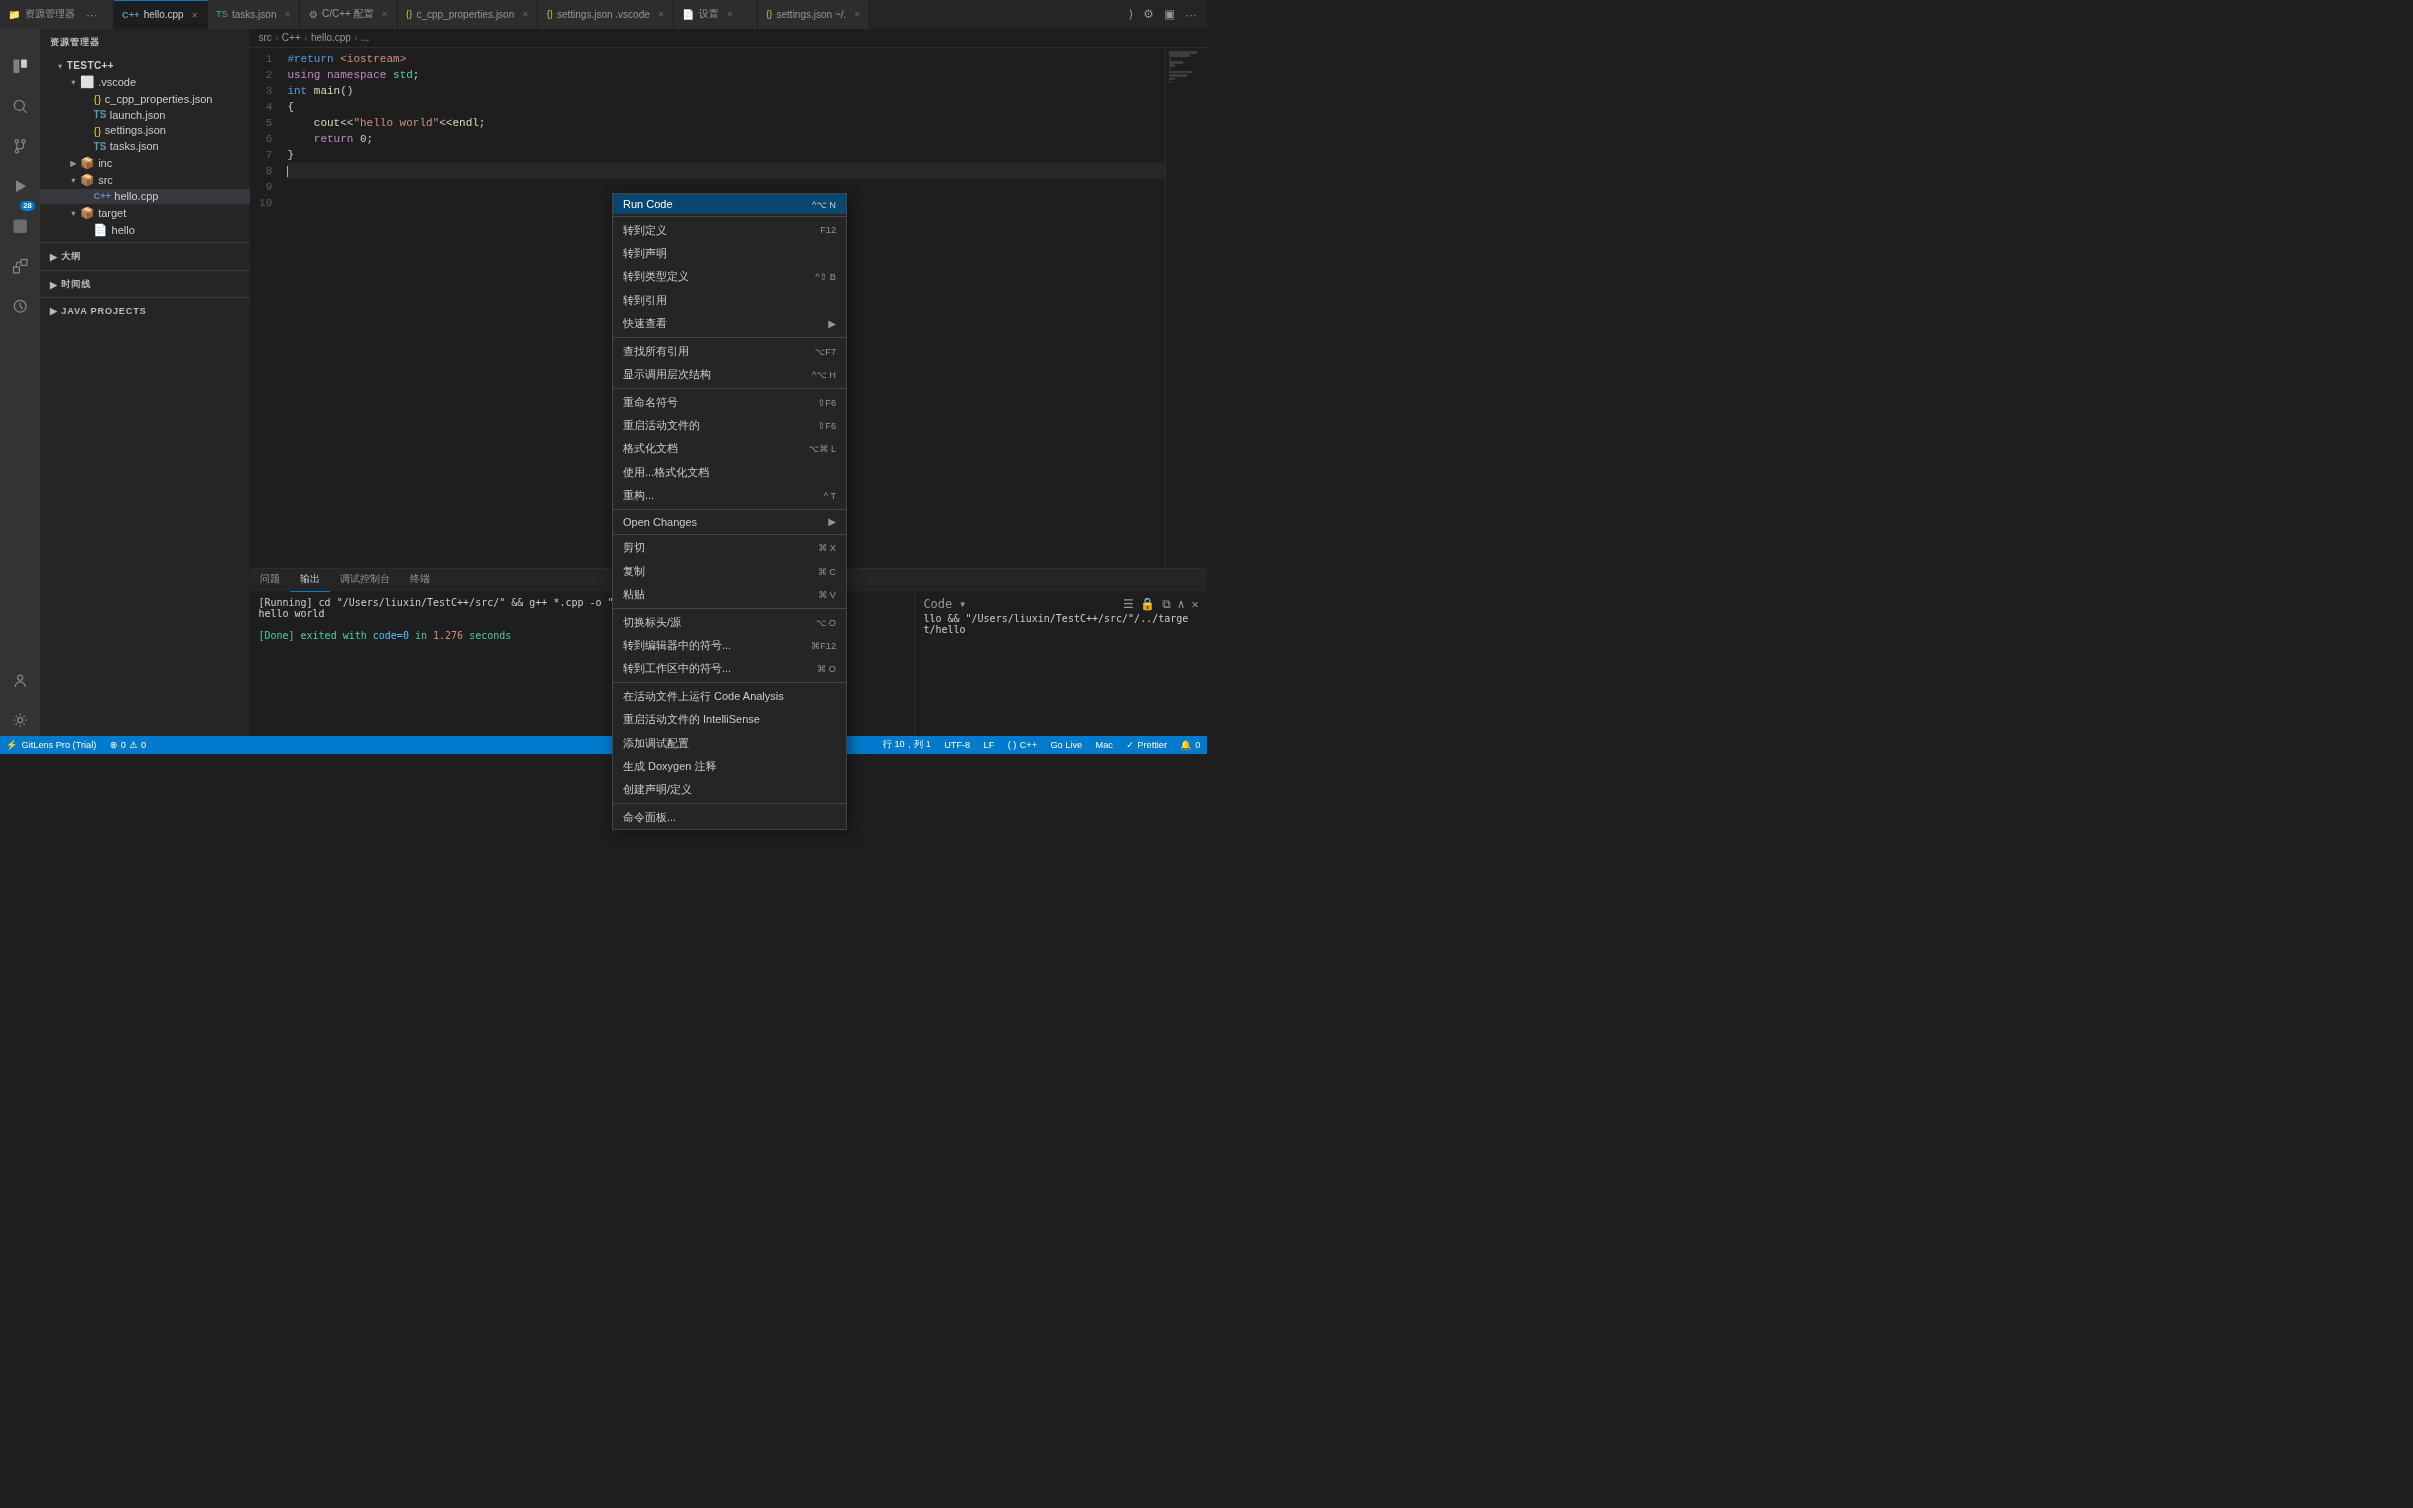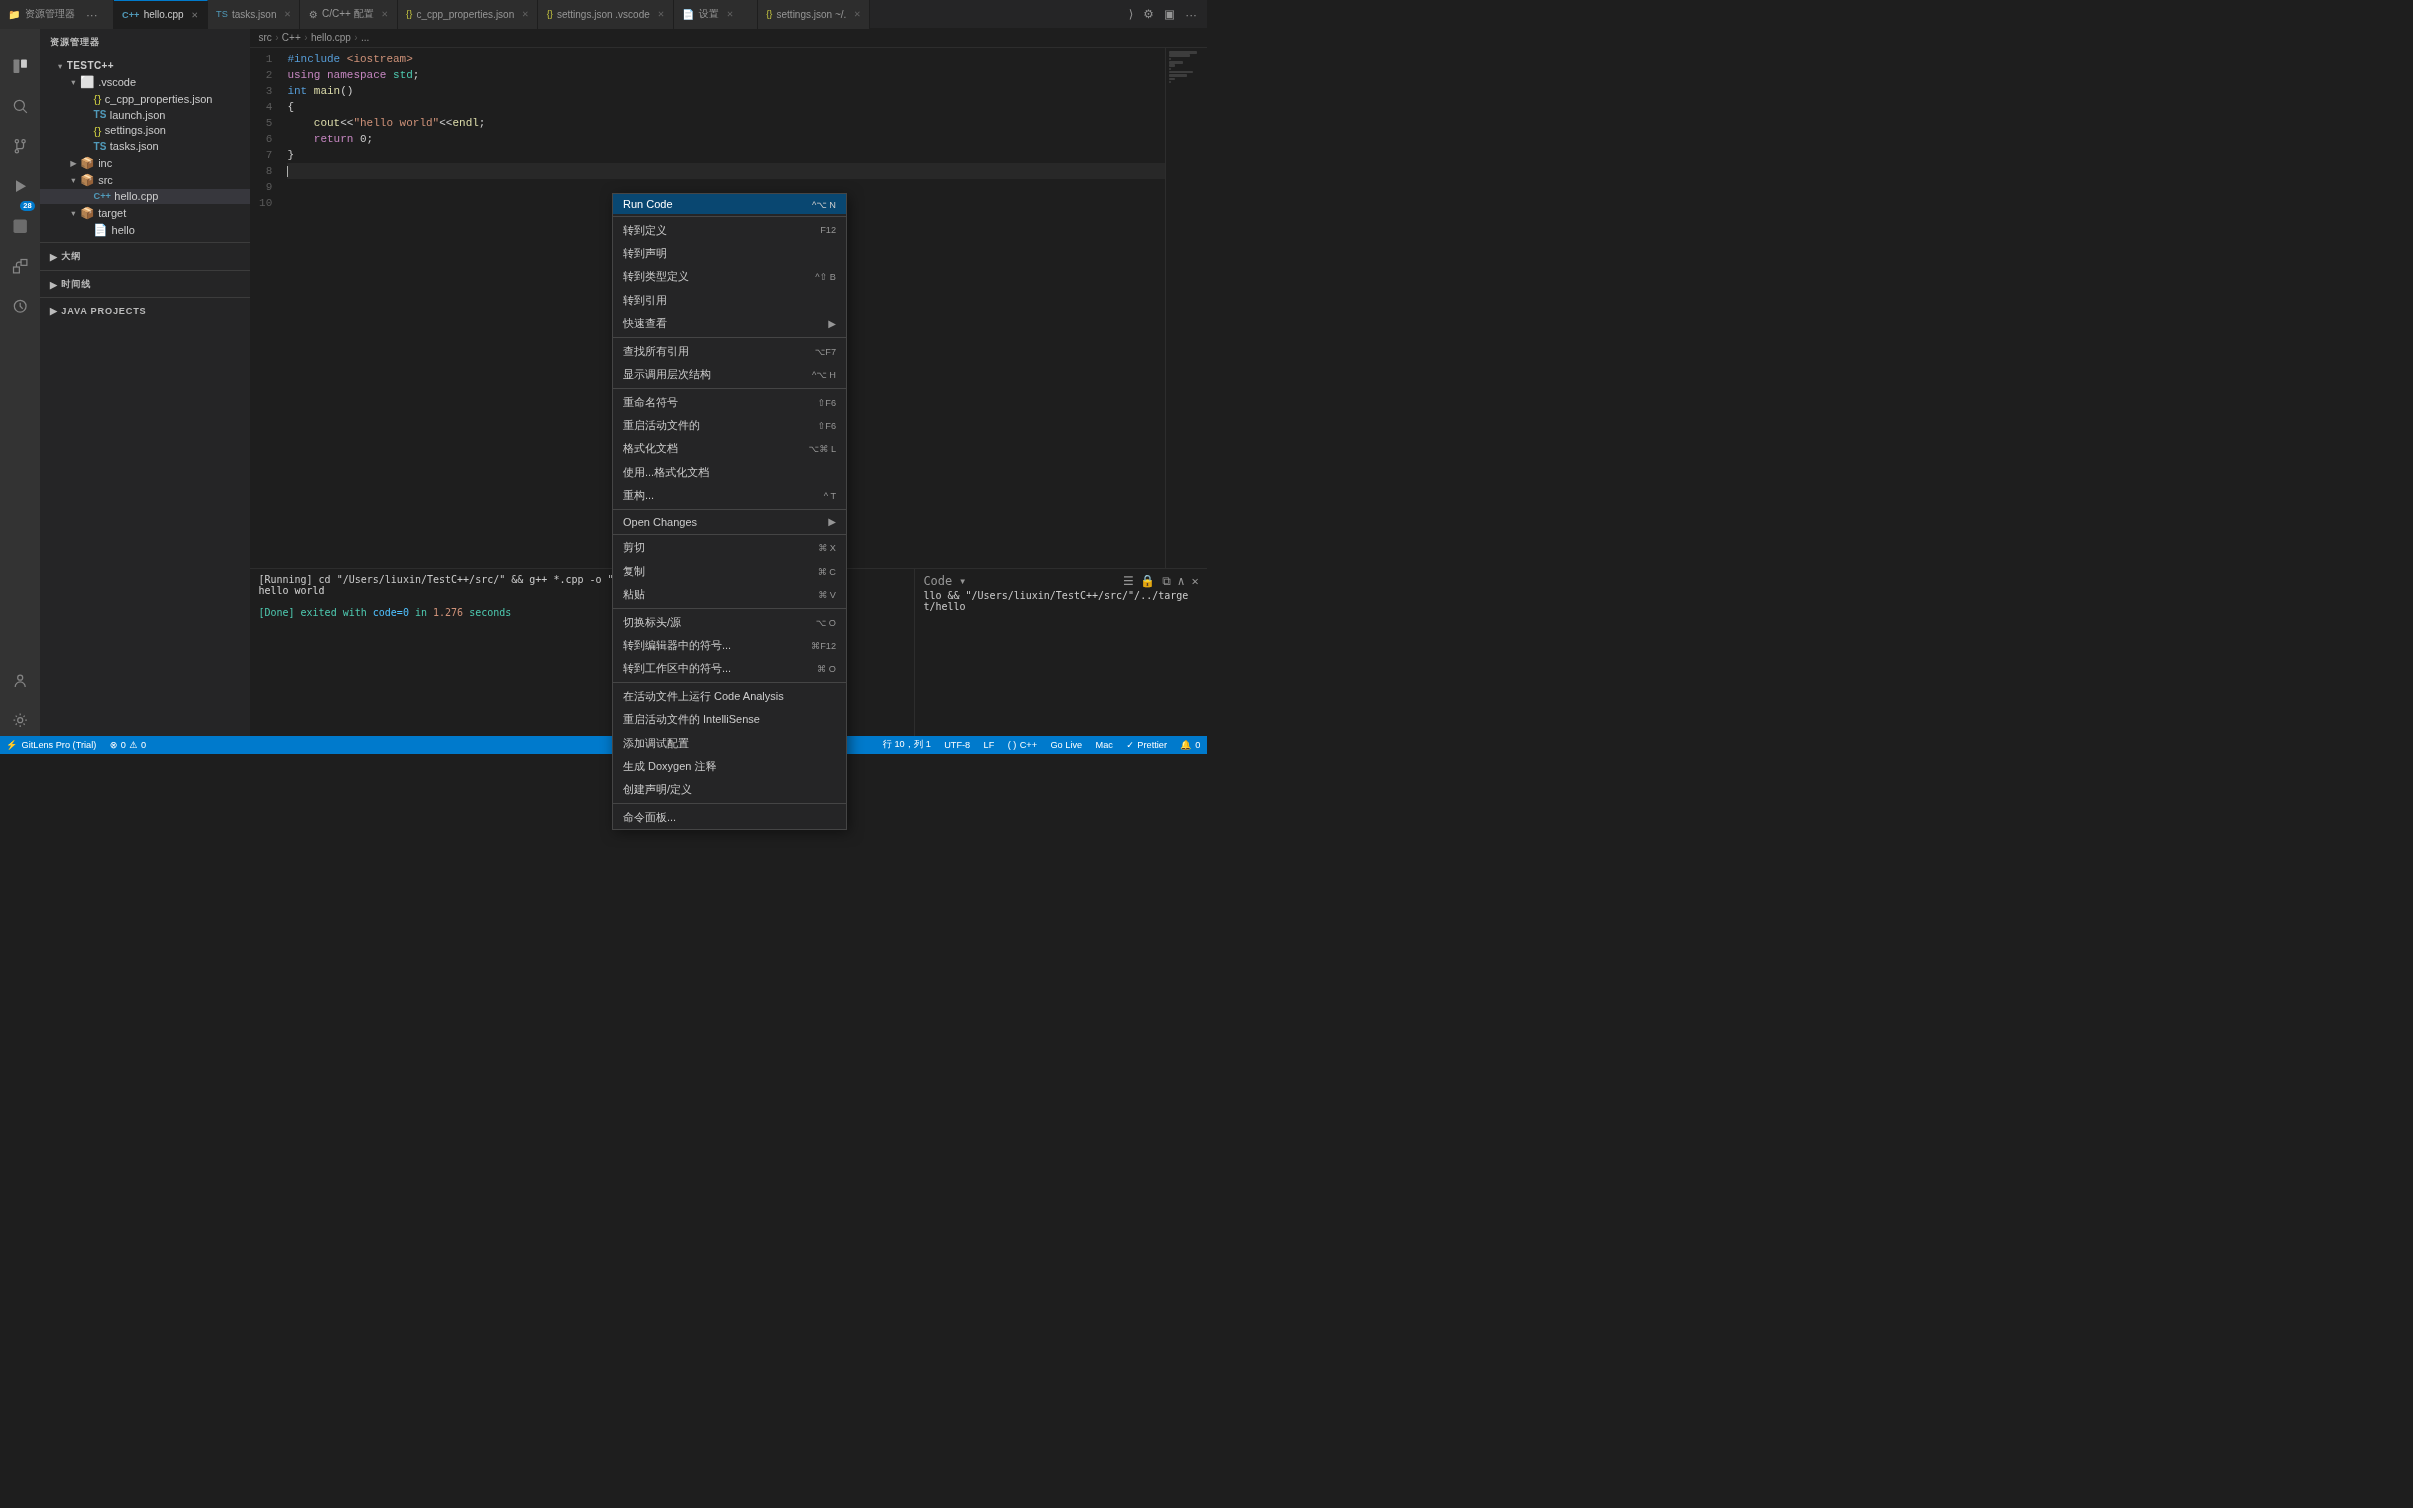--- a/index.html
+++ b/index.html
@@ -631,21 +631,21 @@
             <div>3</div>
             <div>4</div>
             <div>5</div>
           <div>6</div>
             <div>7</div>
             <div>8</div>
             <div>9</div>
             <div>10</div>
         </div>
         <div class="code-lines">
-          <div class="code-line"><span class="kw">#include</span> <span class="inc">&lt;iostream&gt;</span></div>
+          <div class="code-line"><span class="kw">#return</span> <span class="inc">&lt;iostream&gt;</span></div>
           <div class="code-line"><span class="kw2">using</span> <span class="kw2">namespace</span> <span class="tag">std</span>;</div>
           <div class="code-line"></div>
           <div class="code-line"><span class="kw">int</span> <span class="fn">main</span>()</div>
           <div class="code-line">{</div>
           <div class="code-line"></div>
           <div class="code-line">    <span class="fn">cout</span>&lt;&lt;<span class="str">"hello world"</span>&lt;&lt;<span class="fn">endl</span>;</div>
           <div class="code-line">    <span class="kw2">return</span> 0;</div>
           <div class="code-line">}</div>
           <div class="code-line cursor-line"><span style="display:inline-block;width:0.8px;height:11px;background:#aeafad;vertical-align:middle;animation:blink 1s infinite;"></span></div>
         </div>
@@ -661,20 +661,26 @@
           <div class="minimap-line" style="width:5%;"></div>
           <div class="minimap-line" style="width:70%;"></div>
           <div class="minimap-line" style="width:50%;"></div>
           <div class="minimap-line" style="width:15%;"></div>
           <div class="minimap-line" style="width:5%;"></div>
         </div>
       </div>
     </div>
 
     <div class="panel">
+      <div class="panel-tabs">
+        <div class="panel-tab">问题</div>
+        <div class="panel-tab active">输出</div>
+        <div class="panel-tab">调试控制台</div>
+        <div class="panel-tab">终端</div>
+      </div>
       <div class="panel-content">
         <div class="panel-left">
           <div class="terminal-cmd">[Running] cd "/Users/liuxin/TestC++/src/" &amp;&amp; g++ *.cpp -o "/</div>
           <div class="terminal-output">hello world</div>
           <div>&nbsp;</div>
           <div class="terminal-done">[Done] exited with <span style="color:#4fc1ff;">code=0</span> in <span class="terminal-time">1.276</span> seconds</div>
         </div>
         <div class="panel-right">
           <div class="panel-header">
             <span>Code</span>

